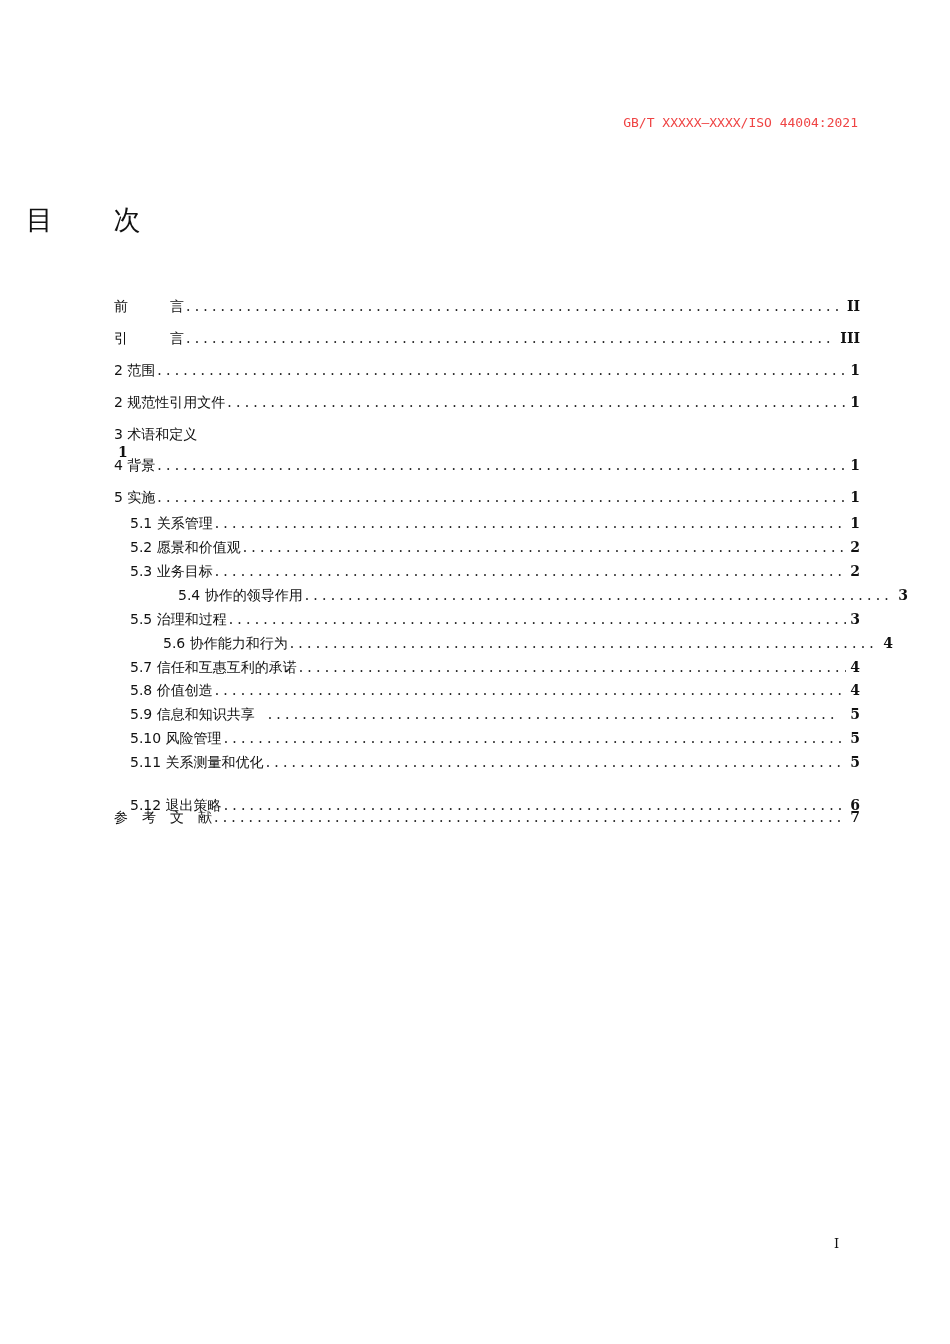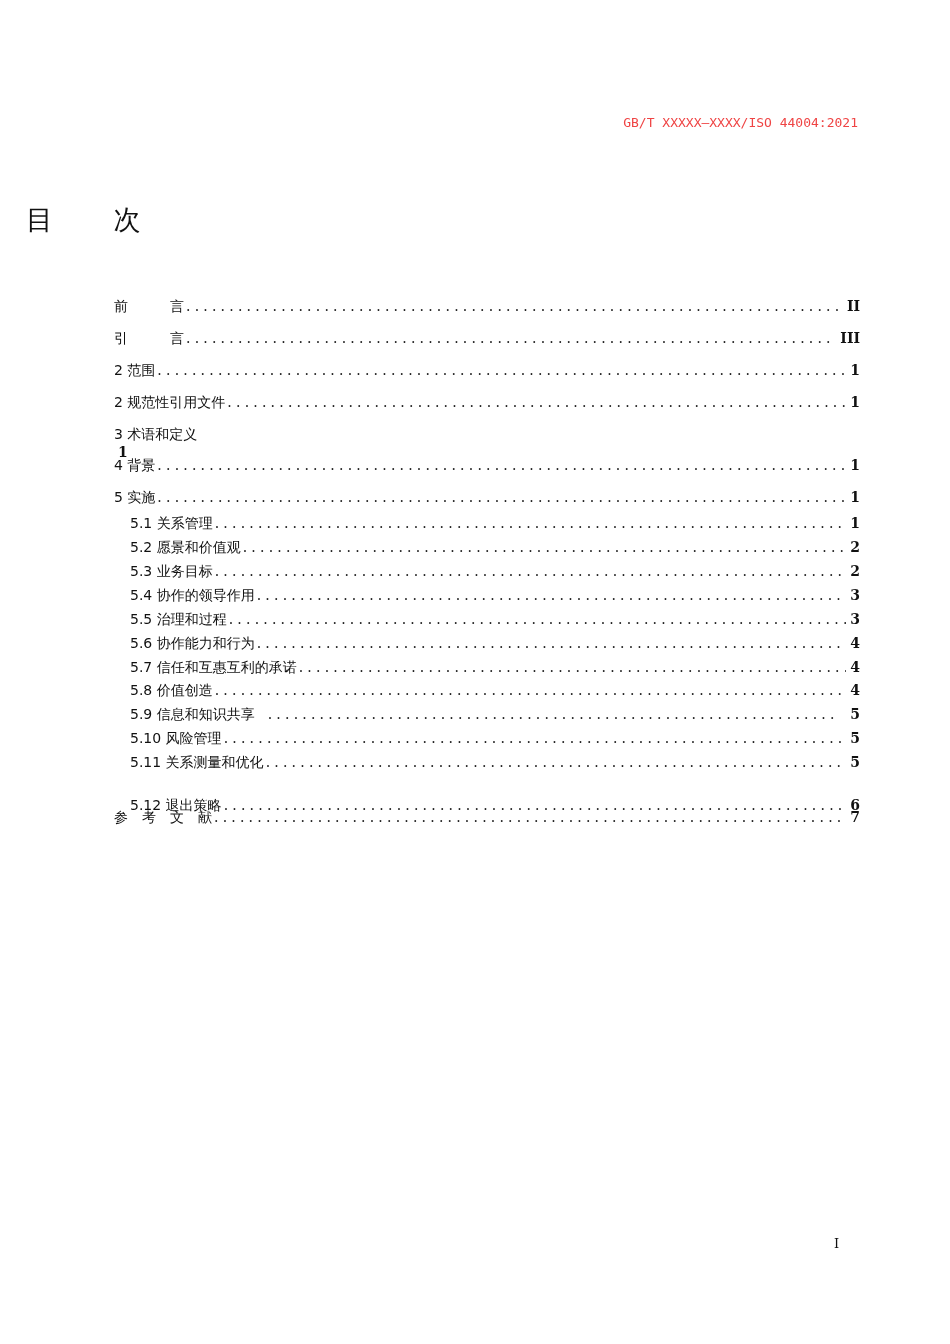--- a/index.html
+++ b/index.html
@@ -70,31 +70,31 @@
     <div class="row sub" style="top: 251px;">
       <span class="label">5.2 愿景和价值观</span>
       <span class="dots"></span>
       <span class="page">2</span>
     </div>
     <div class="row sub" style="top: 275px;">
       <span class="label">5.3 业务目标</span>
       <span class="dots"></span>
       <span class="page">2</span>
     </div>
-    <div class="row sub" style="top: 299px;">
+    <div class="row sub" style="top: 299px; margin-left: 48px;">
       <span class="label">5.4 协作的领导作用</span>
       <span class="dots"></span>
       <span class="page">3</span>
     </div>
     <div class="row sub" style="top: 323px;">
       <span class="label">5.5 治理和过程</span>
       <span class="dots"></span>
       <span class="page">3</span>
     </div>
-    <div class="row sub" style="top: 347px;">
+    <div class="row sub" style="top: 347px; margin-left: 33px;">
       <span class="label">5.6 协作能力和行为</span>
       <span class="dots"></span>
       <span class="page">4</span>
     </div>
     <div class="row sub" style="top: 371px;">
       <span class="label">5.7 信任和互惠互利的承诺</span>
       <span class="dots"></span>
       <span class="page">4</span>
     </div>
     <div class="row sub" style="top: 394px;">

